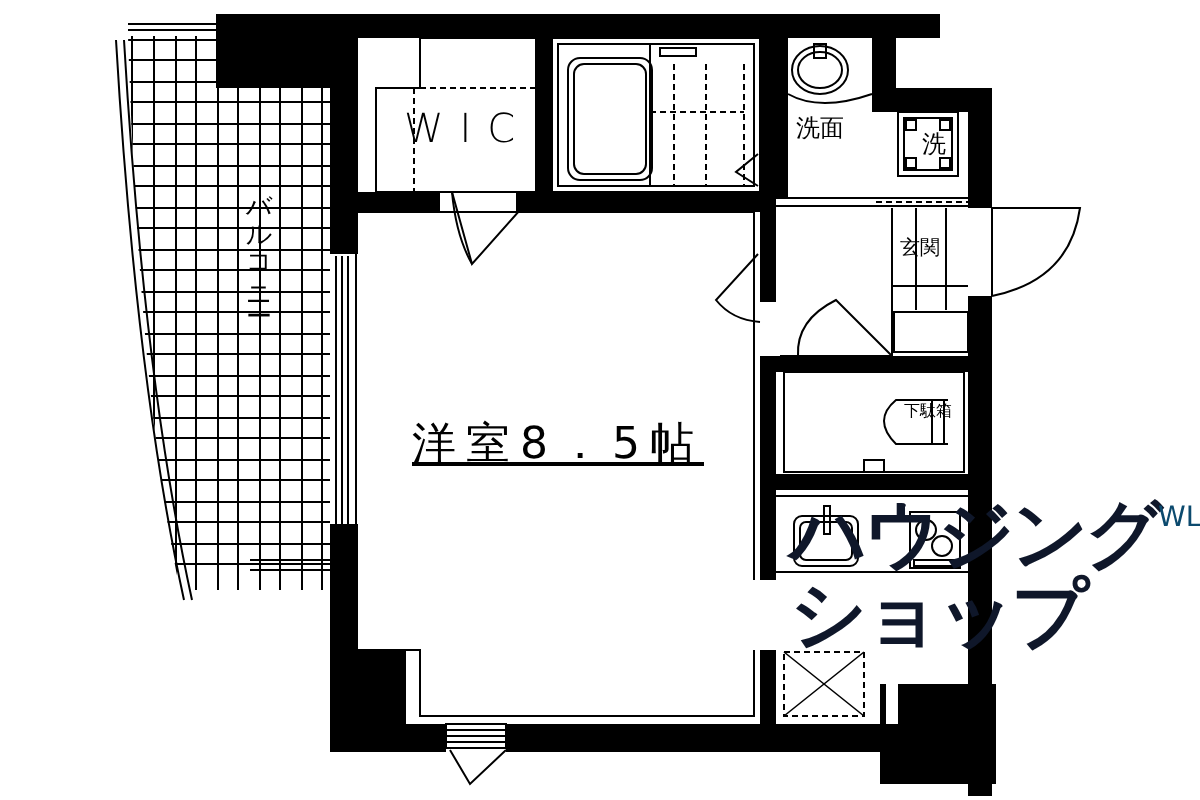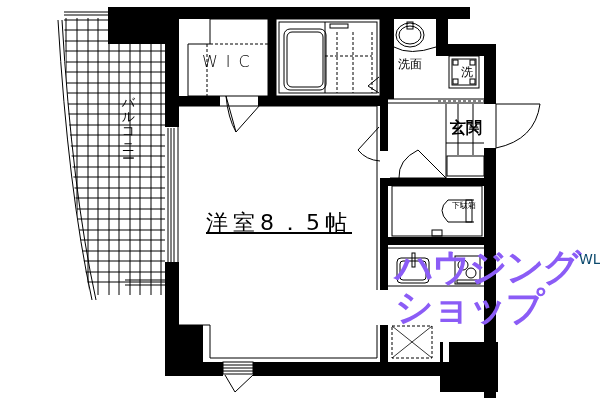--- a/index.html
+++ b/index.html
@@ -1,26 +1,26 @@
 <!DOCTYPE html>
 <html><head>
   <meta charset="utf-8">
   <style>
     html, body { margin:0; padding:0; background:#ffffff; }
     body { width:600px; height:400px; position:relative; overflow:hidden; font-family:"DejaVu Sans", sans-serif; }
     #plan { position:absolute; left:0; top:0; width:600px; height:400px; }
     .lbl { position:absolute; color:#000; white-space:nowrap; line-height:1; }
     .room-main { left:206px; top:212px; font-size:22px; letter-spacing:5px;text-decoration:underline; }
-    .wic { left:202px; top:54px; font-size:16px; letter-spacing:8px; font-family:"DejaVu Sans", sans-serif; font-weight:300; }
+    .wic { left:202px; top:54px; font-size:20px; letter-spacing:8px; font-family:"DejaVu Sans", sans-serif; font-weight:300; }
     .balcony { left:122px; top:88px; font-size:13px; writing-mode:vertical-rl; letter-spacing:1px; }
     .senmen { left:398px; top:58px; font-size:12px;text-align:right; }
     .sen { left:461px; top:66px; font-size:12px; }
-    .genkan { left:450px; top:120px; font-size:16px;font-weight:bold; }
+    .genkan { left:450px; top:120px; font-size:10px; }
     .getabako { left:452px; top:160px; font-size:8px;margin-top:42px; }
-    .wm { position:absolute; left:395px; top:248px; font-size:38px; color:#8b5cf6; font-weight:bold; line-height:1.05; letter-spacing:-2px; }
+    .wm { position:absolute; left:395px; top:248px; font-size:38px; color:#0f172a; font-weight:bold; line-height:1.05; letter-spacing:-2px; }
     .wm2 { position:absolute; left:535px; top:252px; font-size:14px; color:#0c4a6e; line-height:1;margin-left:44px; }
   </style>
 </head>
 <body>
 
 <svg id="plan" viewBox="0 0 600 400" xmlns="http://www.w3.org/2000/svg">
 
   <g stroke="#000" stroke-width="1" fill="none">
     <clipPath id="balc">
       <path d="M64,18 L165,18 L165,295 L90,295 Q70,200 64,18 Z"></path>

